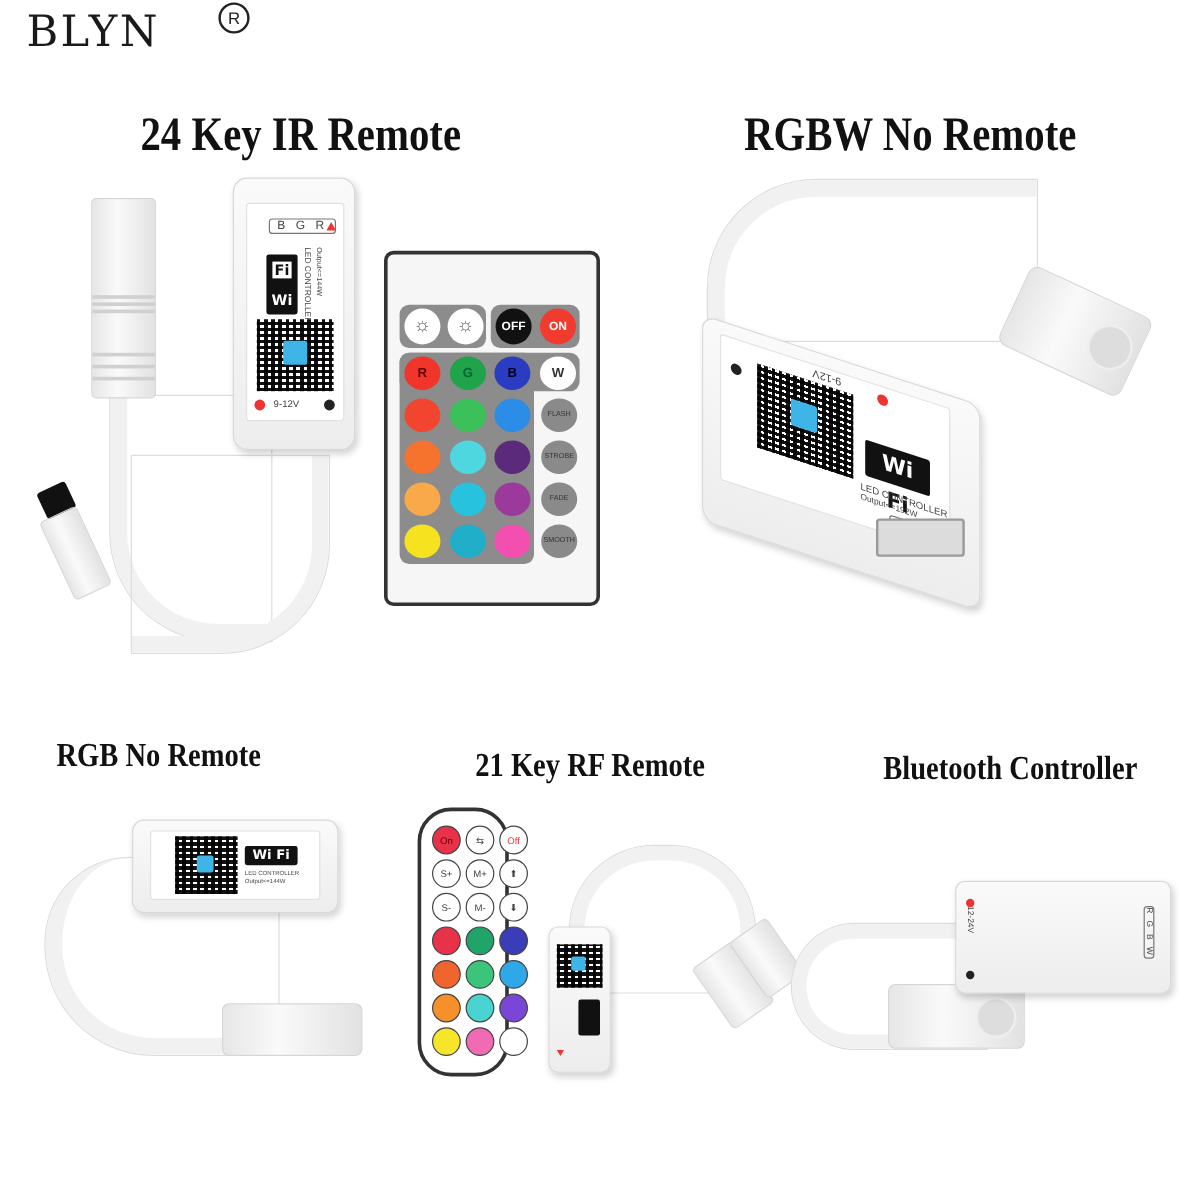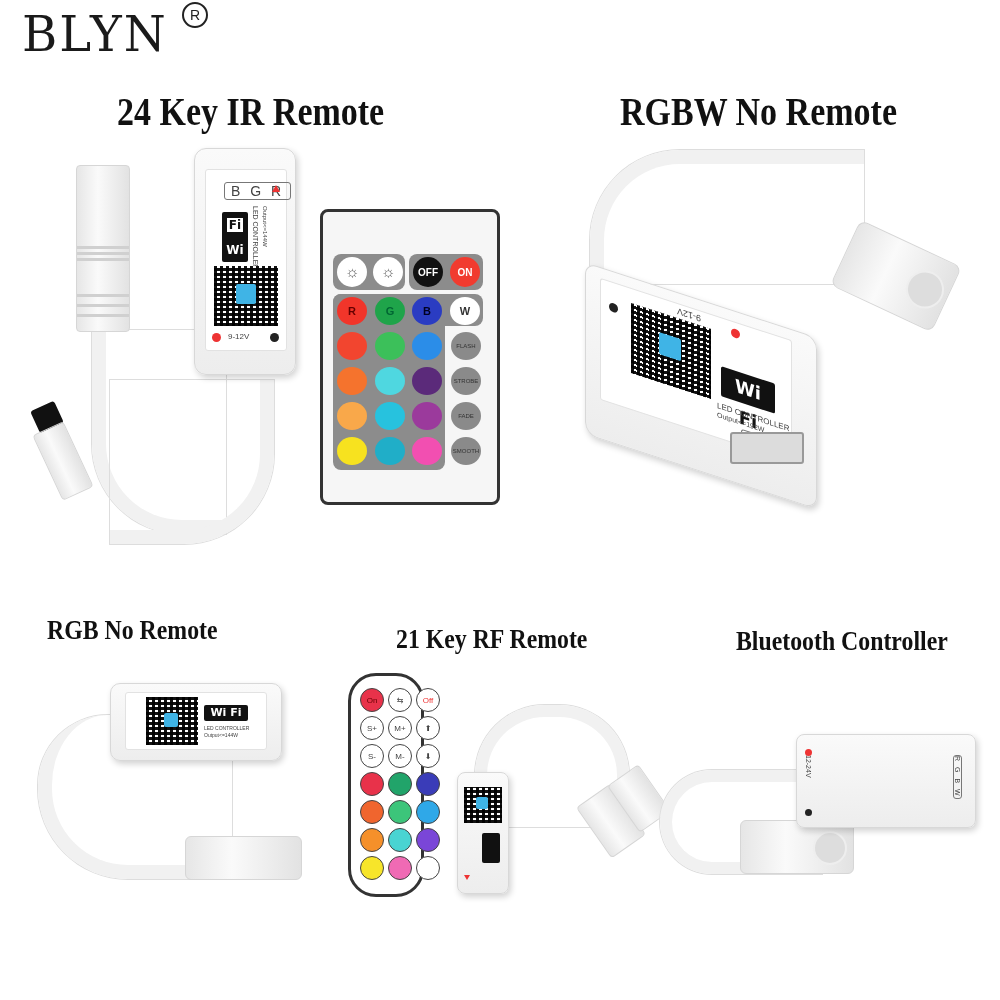--- a/index.html
+++ b/index.html
@@ -1,18 +1,18 @@
 <!DOCTYPE html>
 <html><head>
 <meta charset="utf-8">
 <style>
   html,body{margin:0;padding:0;background:#fff;}
   body{width:1000px;height:1000px;position:relative;overflow:hidden;font-family:"Liberation Serif",serif;}
   .abs{position:absolute;}
-  .brand{left:22px;top:6px;font-family:"DejaVu Serif","Liberation Serif",serif;font-size:48px;color:#1a1a1a;letter-spacing:2px;}
+  .brand{left:22px;top:6px;font-family:"DejaVu Serif","Liberation Serif",serif;font-size:36px;color:#1a1a1a;letter-spacing:2px;}
   .reg{left:182px;top:2px;width:22px;height:22px;border:2px solid #222;border-radius:50%;font-family:"Liberation Sans",sans-serif;font-size:14px;text-align:center;line-height:22px;color:#222;}
   .title{font-weight:bold;color:#111;transform:scaleX(0.85);transform-origin:left top;white-space:nowrap;}
   .t-lg{font-size:40px;}
   .t-sm{font-size:28px;}
   
   .cable{position:absolute;border:14px solid #f1f1f1;box-shadow:0 0 0 1px #ddd;}
   .plug{position:absolute;background:linear-gradient(90deg,#e6e6e6,#fafafa 40%,#e2e2e2);border:1px solid #d6d6d6;border-radius:4px;}
   .ridge{position:absolute;left:0;right:0;height:3px;background:#d0d0d0;}
   
   .box{position:absolute;background:linear-gradient(180deg,#fafafa,#ededed);border:1px solid #d8d8d8;border-radius:12px;box-shadow:2px 3px 6px rgba(0,0,0,.18);}
@@ -56,21 +56,21 @@
     <div class="ridge" style="top:128px"></div>
       <div class="ridge" style="top:138px"></div>
       <div class="ridge" style="top:148px"></div>
   </div>
 
   <div class="abs" style="left:34px;top:405px;width:26px;height:24px;background:#111;border-radius:3px;transform:rotate(-25deg);"></div>
   <div class="plug" style="left:46px;top:425px;width:32px;height:70px;transform:rotate(-25deg);"></div>
 
   <div class="box" style="left:194px;top:148px;width:100px;height:225px;">
     <div class="label" style="left:10px;top:20px;width:80px;height:180px;">
-      <div class="tiny" style="left:18px;top:12px;font-size:14px;border:1px solid #777;border-radius:3px;padding:0 6px;letter-spacing:3px;">B G R</div>
+      <div class="tiny" style="left:18px;top:12px;font-size:10px;border:1px solid #777;border-radius:3px;padding:0 6px;letter-spacing:3px;">B G R</div>
       <div class="abs" style="left:66px;top:15px;width:0;height:0;border-left:4px solid transparent;border-right:4px solid transparent;border-bottom:7px solid #e33;"></div>
       <div class="wifi" style="left:16px;top:42px;width:26px;height:50px;font-size:16px;display:flex;flex-direction:column;align-items:center;justify-content:space-around;">
         <span style="color:#111;background:#fff;padding:0 2px;font-size:12px;">Fi</span>
         <span style="font-size:12px;">Wi</span>
       </div>
       <div class="tiny" style="left:46px;top:36px;font-size:7px;writing-mode:vertical-rl;">LED CONTROLLER</div>
       <div class="tiny" style="left:56px;top:36px;font-size:6px;writing-mode:vertical-rl;">Output&lt;=144W</div>
       <div class="qr" style="left:8px;top:96px;width:64px;height:60px;"></div>
       <div class="qr-mid" style="left:30px;top:114px;width:20px;height:20px;"></div>
       <div class="dot" style="left:6px;top:163px;width:9px;height:9px;background:#e33;"></div>

